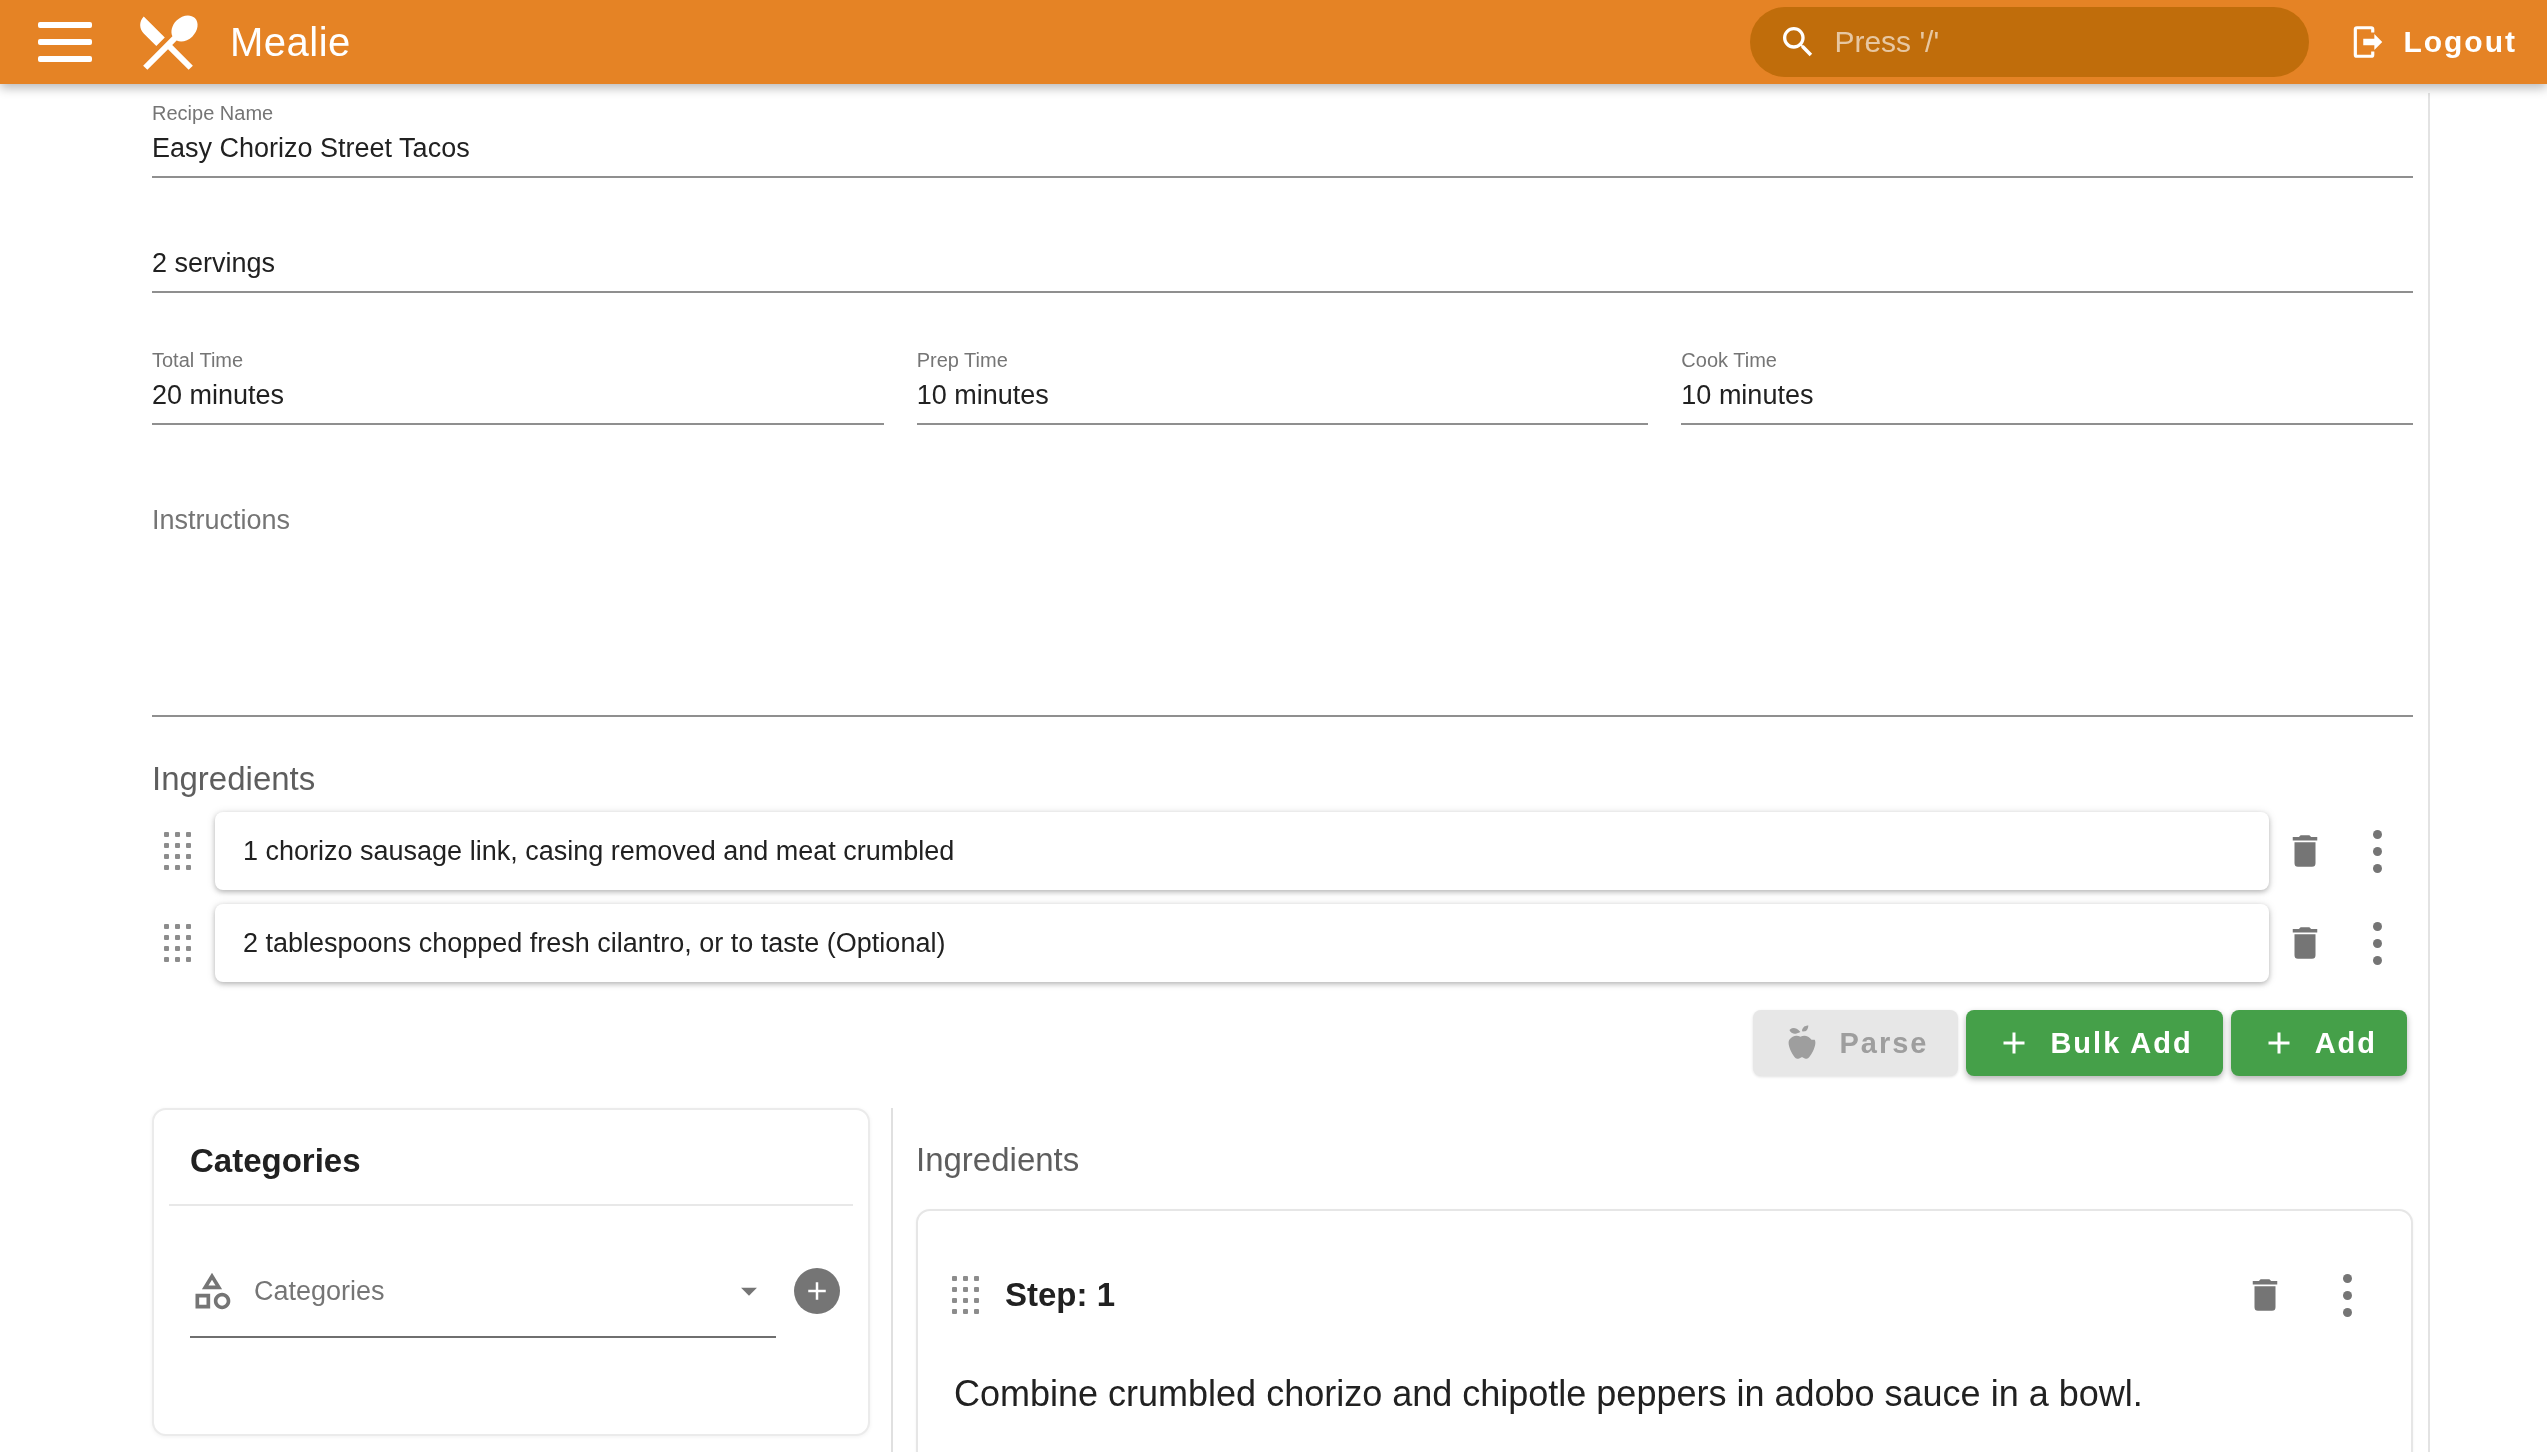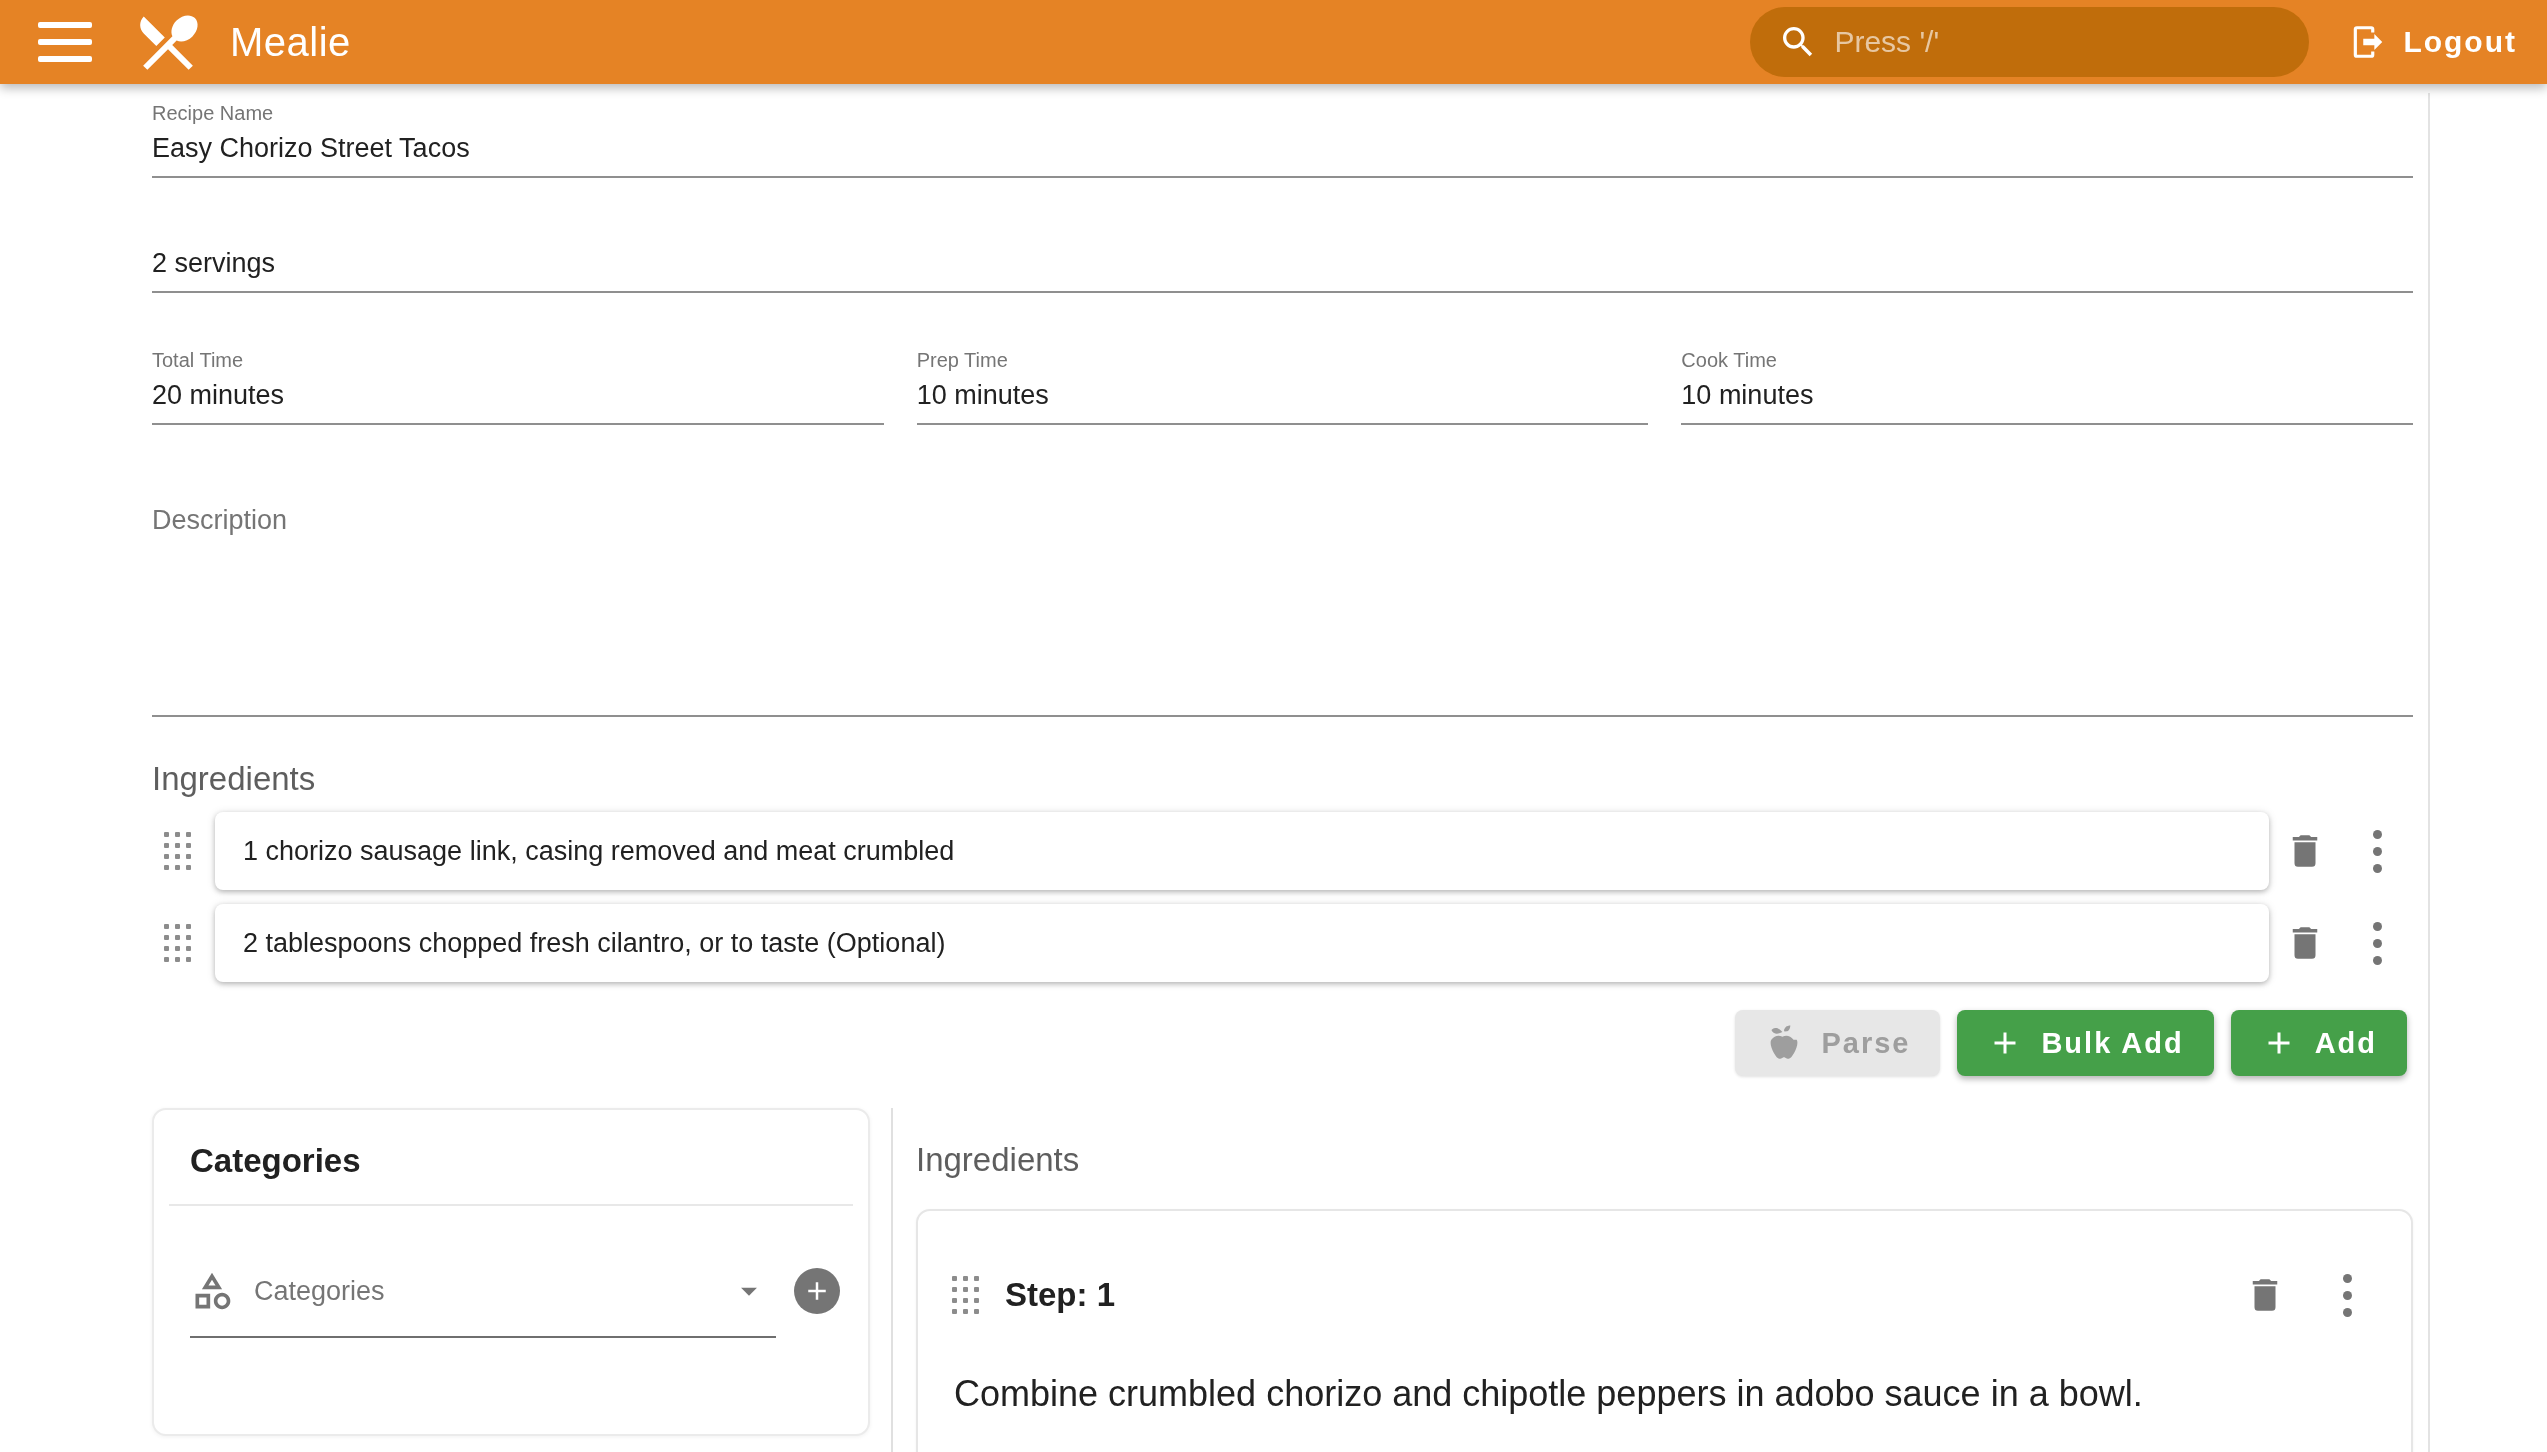--- a/index.html
+++ b/index.html
@@ -67,21 +67,21 @@
     box-shadow:0 2px 5px rgba(0,0,0,.22), 0 1px 10px rgba(0,0,0,.12);
     display:flex; align-items:center; padding:0 2px;justify-content:flex-end; }
   .ing-card input{ width:100%; border:none; outline:none; background:transparent;
     font-size:27px; color:var(--c-text); font-family:"Liberation Sans",sans-serif; padding:0 26px; }
 
   .icon-btn{ width:72px; height:72px; display:flex; align-items:center; justify-content:center;
     cursor:pointer; flex:none; }
   .kebab{ display:flex; flex-direction:column; gap:8px; }
   .kebab i{ width:9px; height:9px; border-radius:50%; background:var(--c-icon); }
 
-  .btn-row{ display:flex; justify-content:flex-end; gap:17px; margin-top:28px; padding-right:6px; }
+  .btn-row{ display:flex; justify-content:flex-end; gap:8px; margin-top:28px; padding-right:6px; }
   .btn{ height:66px; border-radius:8px; display:flex; align-items:center; padding:0 30px;
     font-size:29px; font-weight:700; letter-spacing:2px; cursor:pointer; border:none;
     font-family:"Liberation Sans",sans-serif; }
   .btn svg{ margin-right:18px; }
   .btn.disabled{ background:var(--c-disabled-bg); color:var(--c-disabled-tx); cursor:default;
     box-shadow:0 1px 3px rgba(0,0,0,.12); }
   .btn.green{ background:var(--c-green); color:#fff; box-shadow:0 3px 6px rgba(0,0,0,.3); }
 
   
   .bottom{ display:flex; margin-top:32px; align-items:stretch; }
@@ -168,21 +168,21 @@
       <div class="underline"></div>
     </div>
     <div class="field">
       <span class="flabel">Cook Time</span>
       <input type="text" value="10 minutes" style="">
       <div class="underline"></div>
     </div>
   </div>
 
   <div class="desc">
-    <div class="dlabel">Description</div>
+    <div class="dlabel">Instructions</div>
     <textarea style=""></textarea>
     <div class="underline"></div>
   </div>
 
   <div class="sec-heading ingredients-h">Ingredients</div>
 
   <div class="ing-row">
     <div class="drag">
       <i></i>
         <i></i>

